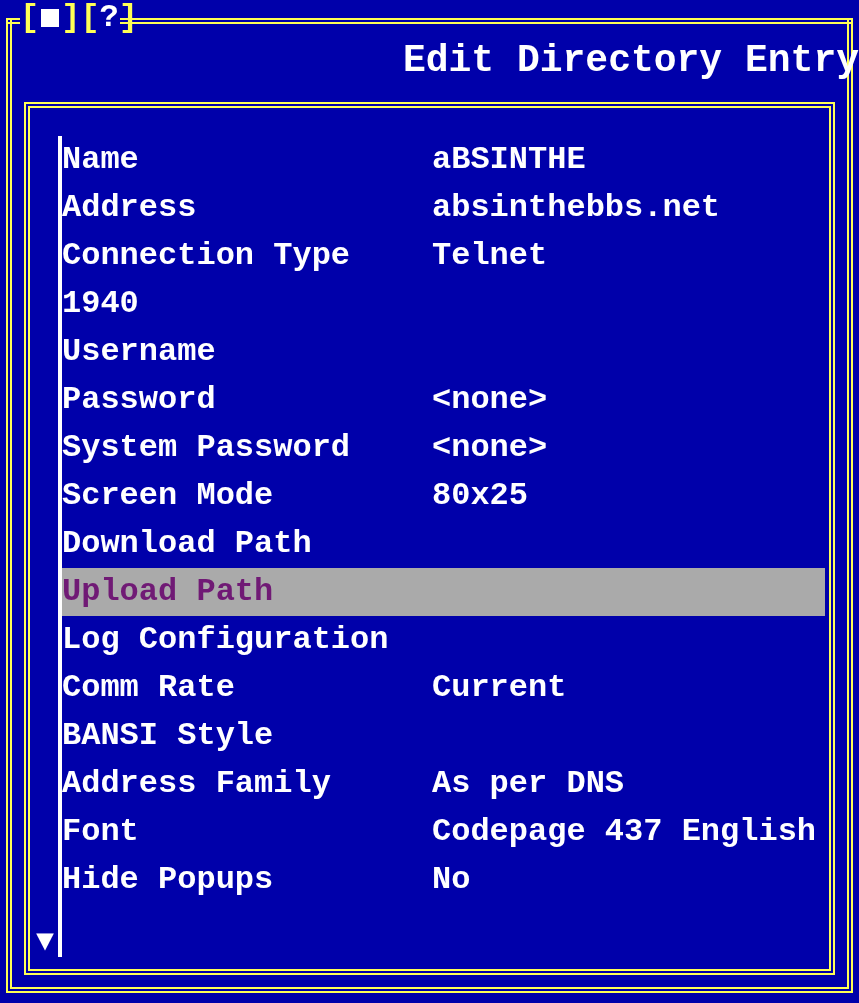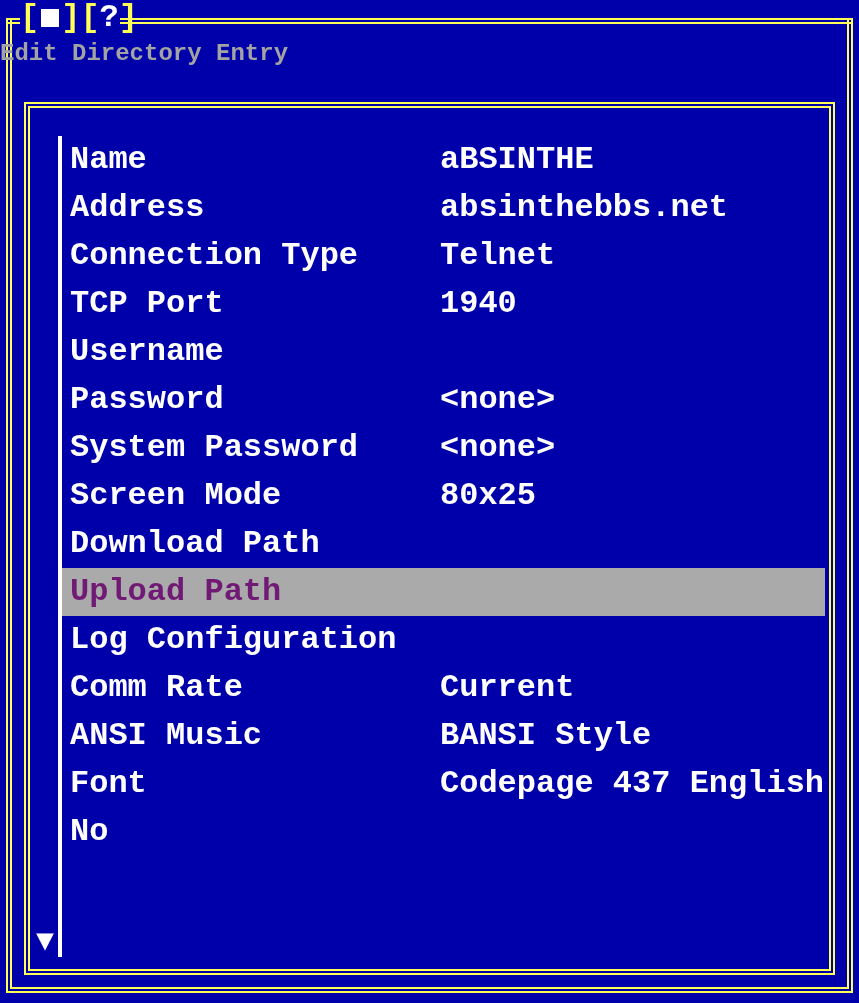--- a/index.html
+++ b/index.html
@@ -61,23 +61,23 @@
     display: inline-block;
     width: 18px; height: 18px;
     background: #ffffff;
     margin: 0 2px;
     vertical-align: middle;
   }
   .title {
     position: absolute;
     top: 42px;
     left: 0; right: 0;
-    text-align: left;
-    color: #a3a3a3;
-    font-size: 24px;
+    text-align: right;
+    color: #ffffff;
+    font-size: 38px;
   }
   
   .frame-inner {
     position: absolute;
     left: 24px;
     top: 102px;
     right: 24px;
     bottom: 28px;
     border: 6px double #ffff55;
   }
@@ -100,21 +100,21 @@
   .rows {
     position: absolute;
     left: 28px;
     right: 0;
     top: 18px;
   }
   .row {
     display: flex;
     height: 48px;
     align-items: center;
-    padding-left: 8px;
+    padding-left: 0;
   }
   .row.selected {
     background: #aaaaaa;
     color: #701a75;
   }
   .label {
     width: 370px;
     white-space: pre;
   }
   .value {
@@ -159,21 +159,20 @@
         </div>
         <div class="row">
           <span class="label">Address</span>
           <span class="value">absinthebbs.net</span>
         </div>
         <div class="row">
           <span class="label">Connection Type</span>
           <span class="value">Telnet</span>
         </div>
         <div class="row">
-          <span class="label">TCP Port</span>
           <span class="value">1940</span>
         </div>
         <div class="row">
           <span class="label">Username</span>
           <span class="value"></span>
         </div>
         <div class="row">
           <span class="label">Password</span>
           <span class="value">&lt;none&gt;</span>
         </div>
@@ -195,26 +194,30 @@
         </div>
         <div class="row">
           <span class="label">Log Configuration</span>
           <span class="value"></span>
         </div>
         <div class="row">
           <span class="label">Comm Rate</span>
           <span class="value">Current</span>
         </div>
         <div class="row">
-          <span class="label">ANSI Music</span>
           <span class="value">BANSI Style</span>
+        </div>
+        <div class="row">
+          <span class="label">Address Family</span>
+          <span class="value">As per DNS</span>
         </div>
         <div class="row">
           <span class="label">Font</span>
           <span class="value">Codepage 437 English</span>
         </div>
         <div class="row">
+          <span class="label">Hide Popups</span>
           <span class="value">No</span>
         </div>
       </div>
     <div class="scroll-down">▼</div>
   </div>
 </div>
 
 </body></html>

